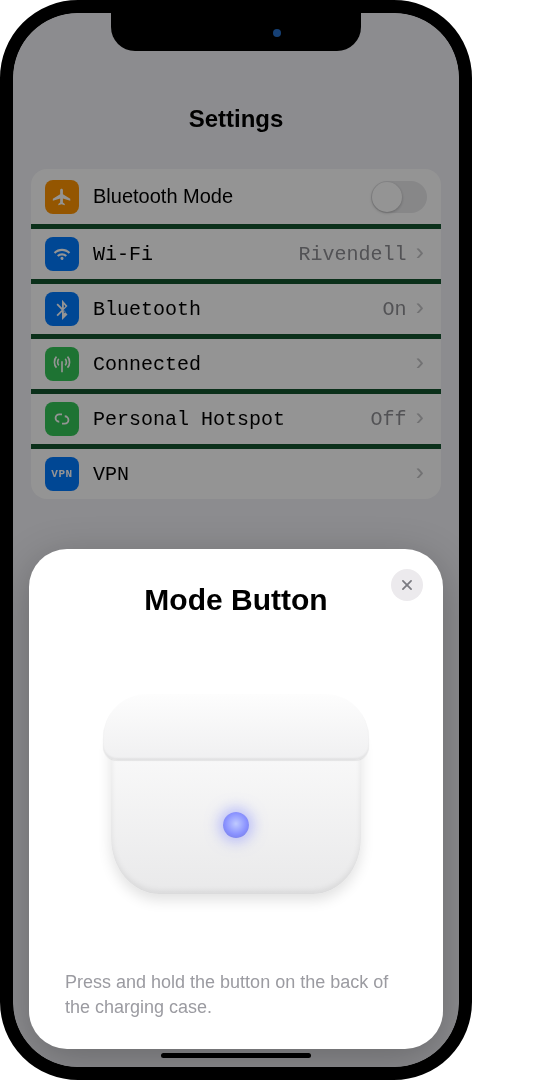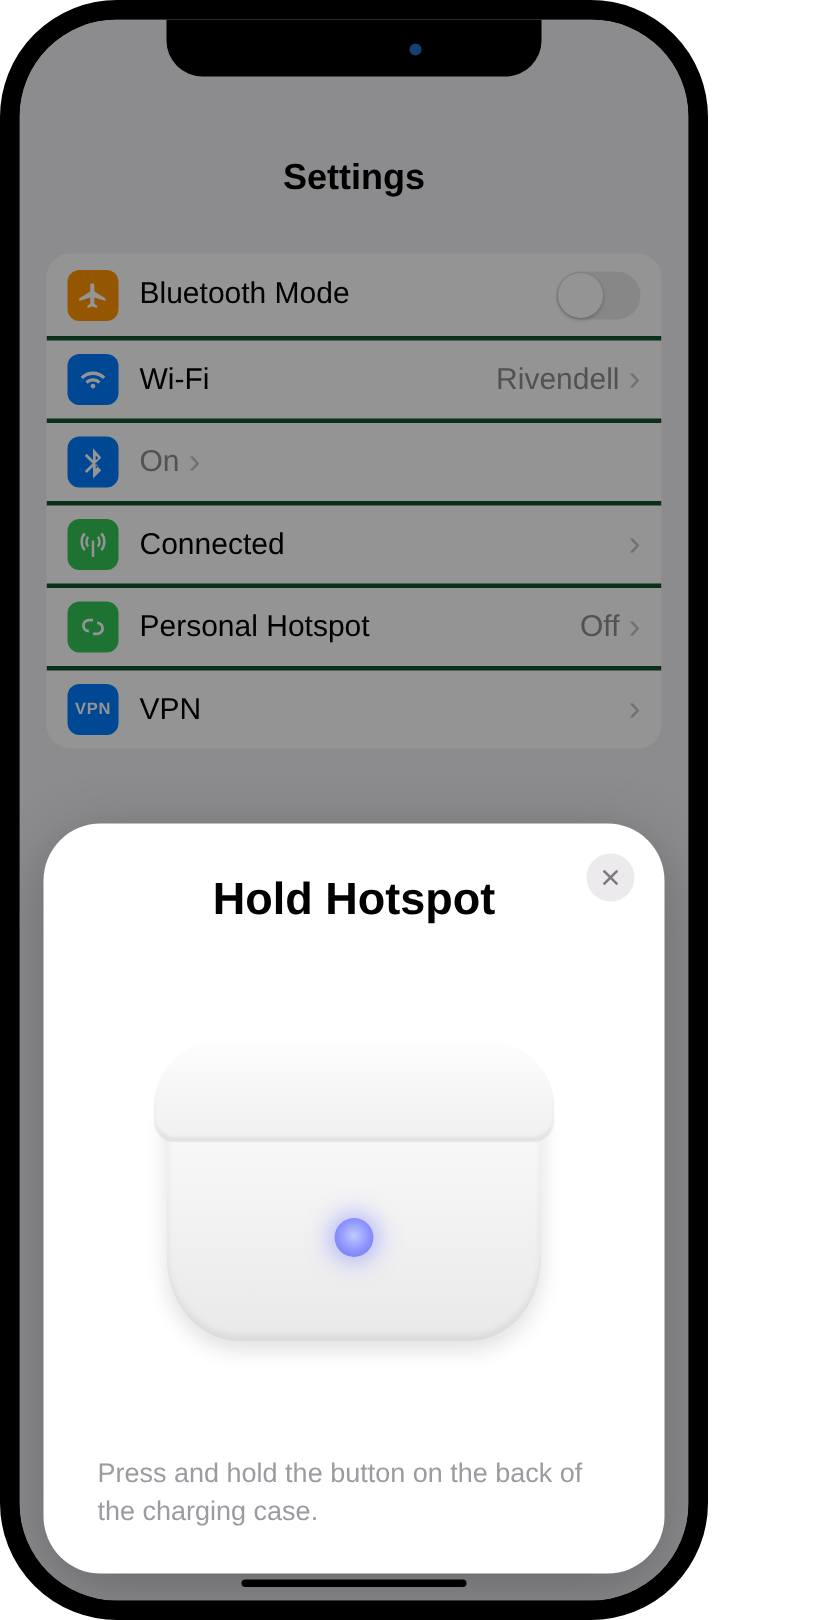--- a/index.html
+++ b/index.html
@@ -59,21 +59,21 @@
   }
   .row {
     display: flex;
     align-items: center;
     height: 55px;
     padding: 0 14px;
     font-size: 20px;
     color: #000;
     position: relative;
   }
-  .row + .row { border-top: 3px solid #14532d; }
+  .row + .row { border-top: 5px solid #14532d; font-family: Liberation Mono, monospace; }
   .row .icon-box {
     width: 34px; height: 34px;
     border-radius: 8px;
     margin-right: 14px;
     display: flex; align-items: center; justify-content: center;
   }
   .row .label { flex: 1; }
   .row .value { color: #8e8e93; font-size: 20px; margin-right: 6px; }
   .chevron { color: #c4c4c7; font-size: 24px; line-height: 1; }
 
@@ -228,20 +228,21 @@
           <span class="value">Rivendell</span>
           <span class="chevron">›</span>
         </div>
 
         <div class="row">
           <div class="icon-box ic-bt">
             <svg viewBox="0 0 24 24" fill="#fff">
                 <path d="M12 2v8.6L7.4 6 6 7.4 11.6 13 6 18.6 7.4 20 12 15.4V24l6-6-4.6-4.6L18 8.8 12 2zm2 5.2L15.8 9 14 10.8V7.2zm0 9.6v-3.6L15.8 15 14 16.8z"></path>
               </svg>
           </div>
+          <span class="label">Bluetooth</span>
           <span class="value">On</span>
           <span class="chevron">›</span>
         </div>
 
         <div class="row">
           <div class="icon-box ic-cellular">
             <svg viewBox="0 0 24 24" fill="none" stroke="#fff" stroke-width="1.8">
                 <path d="M6 4c-3 3-3 9 0 12M18 4c3 3 3 9 0 12M8.5 6.5c-1.7 1.7-1.7 5.3 0 7M15.5 6.5c1.7 1.7 1.7 5.3 0 7"></path>
                 <line x1="12" y1="9" x2="12" y2="21"></line>
               </svg>
@@ -272,21 +273,21 @@
 
     <div class="dim"></div>
 
     <div class="sheet">
       <div class="close">
         <svg viewBox="0 0 24 24" stroke="#7a7a80" stroke-width="3" stroke-linecap="round">
             <line x1="5" y1="5" x2="19" y2="19"></line>
             <line x1="19" y1="5" x2="5" y2="19"></line>
           </svg>
       </div>
-      <div class="sheet-title">Hold Hotspot</div>
+      <div class="sheet-title">Mode Button</div>
       <div class="illus">
         <div class="case">
           <div class="lid"></div>
           <div class="body"></div>
           <div class="light"></div>
         </div>
       </div>
       <div class="instruction">Press and hold the button on the back of the charging case.</div>
     </div>
 

